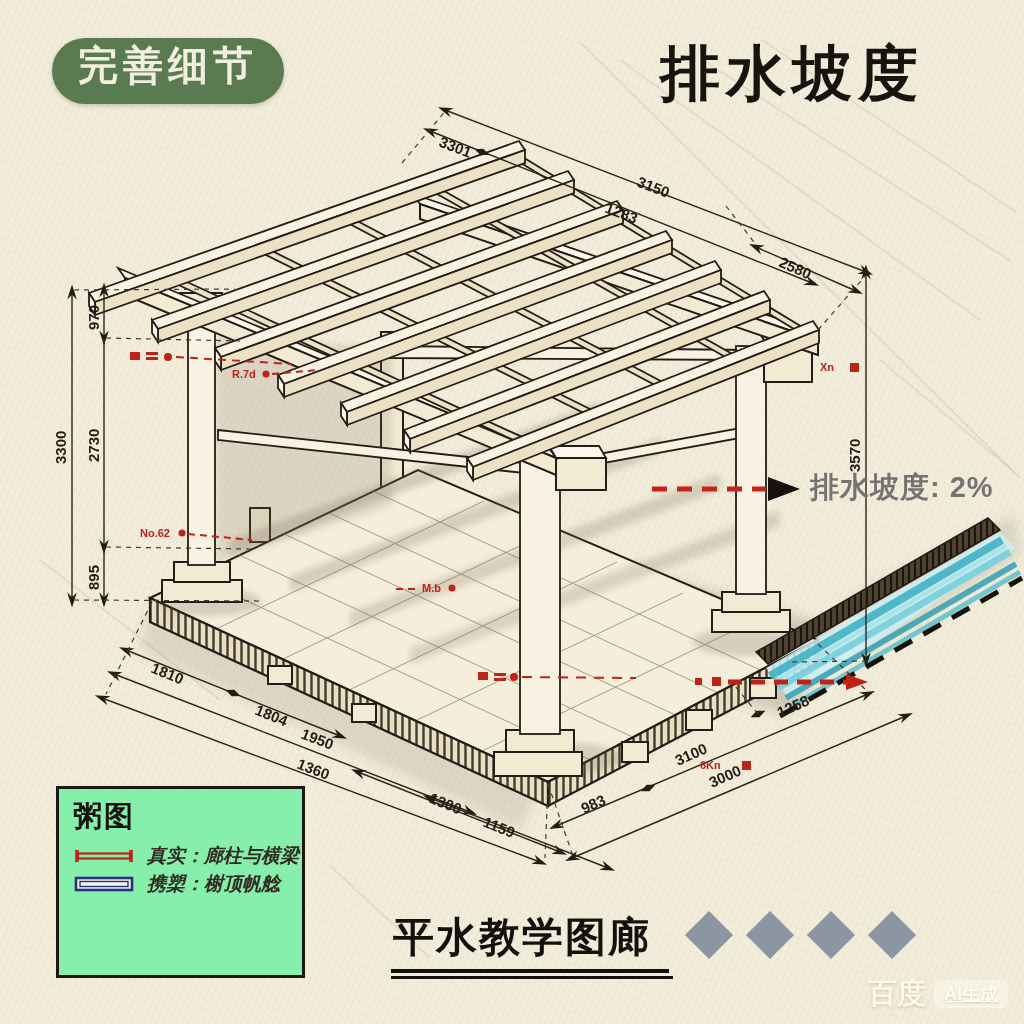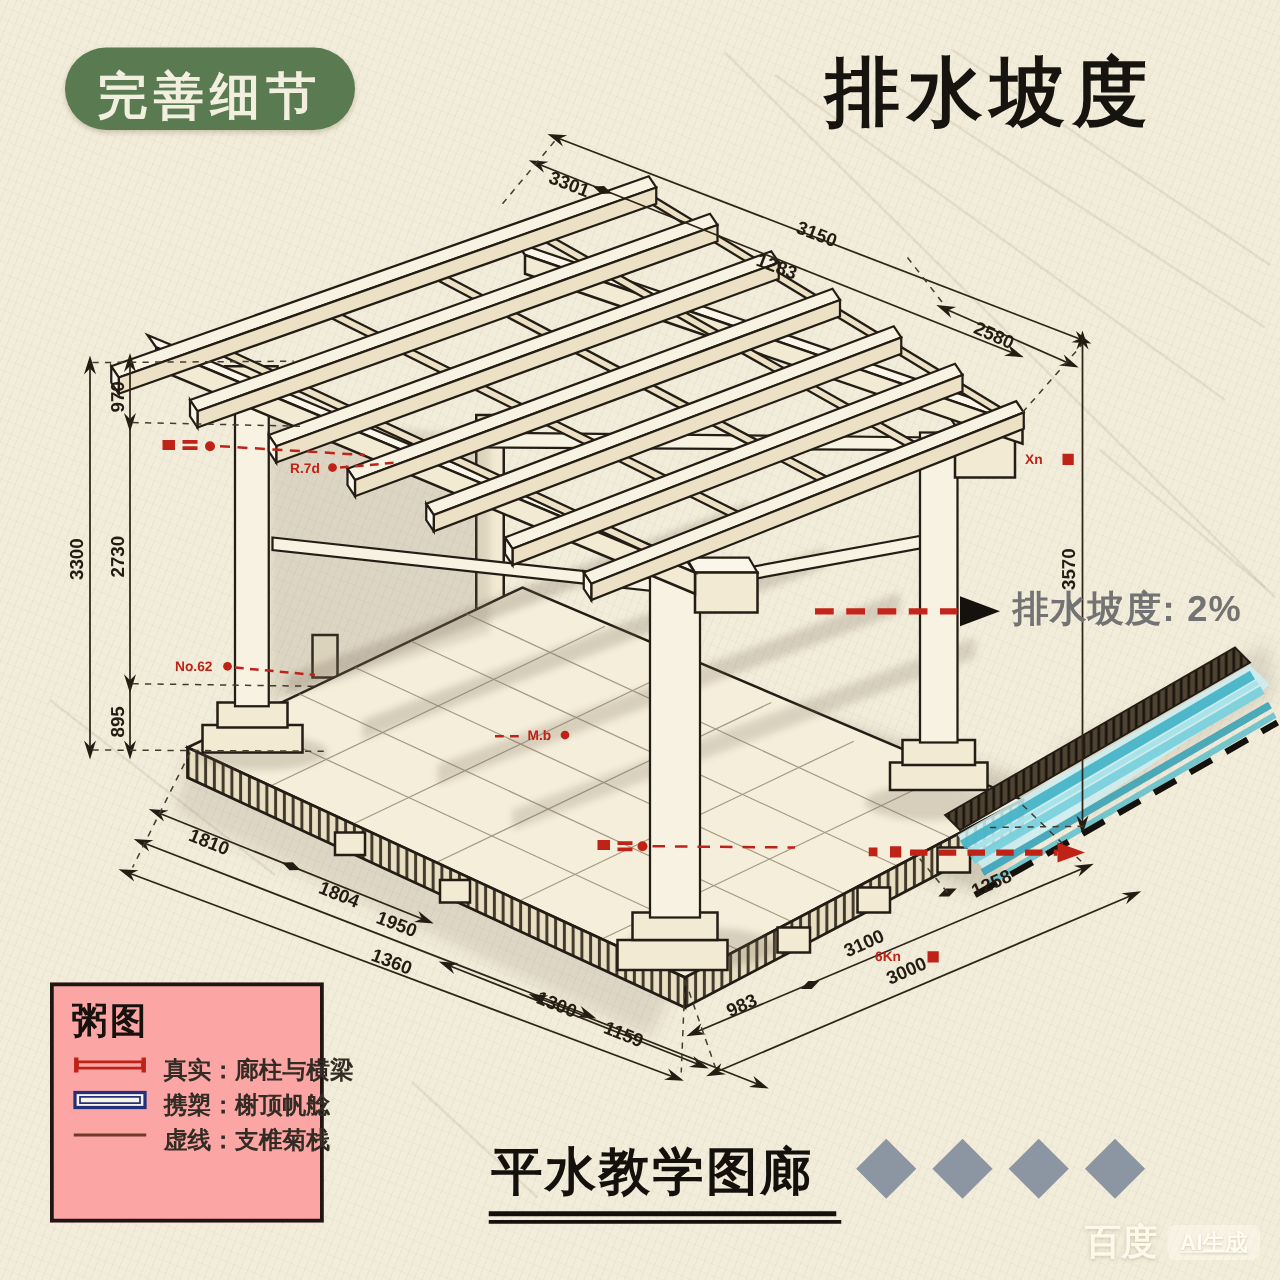--- a/index.html
+++ b/index.html
@@ -7,32 +7,32 @@
     width:1024px;height:1024px;position:relative;overflow:hidden;
     background-color:#f2ecda;
     background-image:
       repeating-linear-gradient(112deg, rgba(120,105,75,.05) 0 1px, transparent 1px 6px),
       repeating-linear-gradient(22deg, rgba(120,105,75,.035) 0 1px, transparent 1px 9px);
     font-family:"Liberation Sans",sans-serif;
   }
   .abs{position:absolute;}
   
   .badge{left:52px;top:38px;width:232px;height:66px;background:#5a7b52;border-radius:34px;
-    display:flex;align-items:flex-end;justify-content:center;box-shadow:0 2px 4px rgba(80,70,40,.25);}
+    display:flex;align-items:flex-start;justify-content:center;box-shadow:0 2px 4px rgba(80,70,40,.25);}
   .badge span{font-family:"Liberation Serif",serif;font-size:40px;font-weight:700;color:#f3efdf;letter-spacing:5px;}
   
   .main-title{left:660px;top:34px;width:330px;font-family:"Liberation Serif",serif;
     font-size:60px;font-weight:700;color:#17130e;letter-spacing:6px;white-space:nowrap;}
   
   .slope-note{left:810px;top:468px;font-size:29px;font-weight:700;color:#737373;letter-spacing:1px;white-space:nowrap;}
   
-  .legend{left:40px;top:786px;width:219px;height:192px;border:3.5px solid #1c1712;background:#fca5a5;
+  .legend{left:56px;top:786px;width:249px;height:192px;border:3.5px solid #1c1712;background:#86efac;
     box-sizing:border-box;padding:8px 12px 6px 14px;}
   .legend-title{font-size:29px;font-weight:700;color:#17120d;letter-spacing:2px;margin-bottom:6px;}
-  .legend-row{display:flex;align-items:flex-start;height:26px;margin-bottom:2px;}
+  .legend-row{display:flex;align-items:center;height:26px;margin-bottom:2px;font-style:italic;}
   .legend-sym{width:62px;margin-right:12px;flex:none;}
   .legend-label{font-size:19px;font-weight:700;color:#332c24;white-space:nowrap;}
   
   .footer-title{left:391px;top:910px;font-size:41px;font-weight:700;color:#14110d;
     padding:0 18px 4px 2px;border-bottom:4px solid #14110d;letter-spacing:2px;text-align:center;}
   .footer-title::after{content:"";position:absolute;left:0;right:-4px;bottom:-10px;height:3px;background:#14110d;}
   
   .diamonds{left:692px;top:918px;display:flex;}
   .diamond{width:34px;height:34px;background:#8c95a2;transform:rotate(45deg);margin-right:27px;}
   
@@ -354,26 +354,20 @@
 
   <div class="legend-row">
     <svg class="legend-sym" width="62" height="18" viewBox="0 0 62 18">
       <rect x="3" y="3" width="56" height="12" fill="#f8f4e6" stroke="#23307e" stroke-width="2.6"></rect>
       <rect x="7" y="6.5" width="48" height="5" fill="none" stroke="#23307e" stroke-width="1.4"></rect>
     </svg>
     <span class="legend-label">携槊：榭顶帆艌</span>
   </div>
 
 
-  <div class="legend-row">
-    <svg class="legend-sym" width="62" height="18" viewBox="0 0 62 18">
-      <line x1="2" y1="9" x2="60" y2="9" stroke="#6e3b28" stroke-width="2.5"></line>
-    </svg>
-    <span class="legend-label">虚线：支椎菊栈</span>
-  </div>
 </div>
 
 <div class="abs footer-title">平水教学图廊</div>
 
 <div class="abs diamonds">
   <div class="diamond"></div>
   <div class="diamond"></div>
   <div class="diamond"></div>
   <div class="diamond"></div>
 </div>

